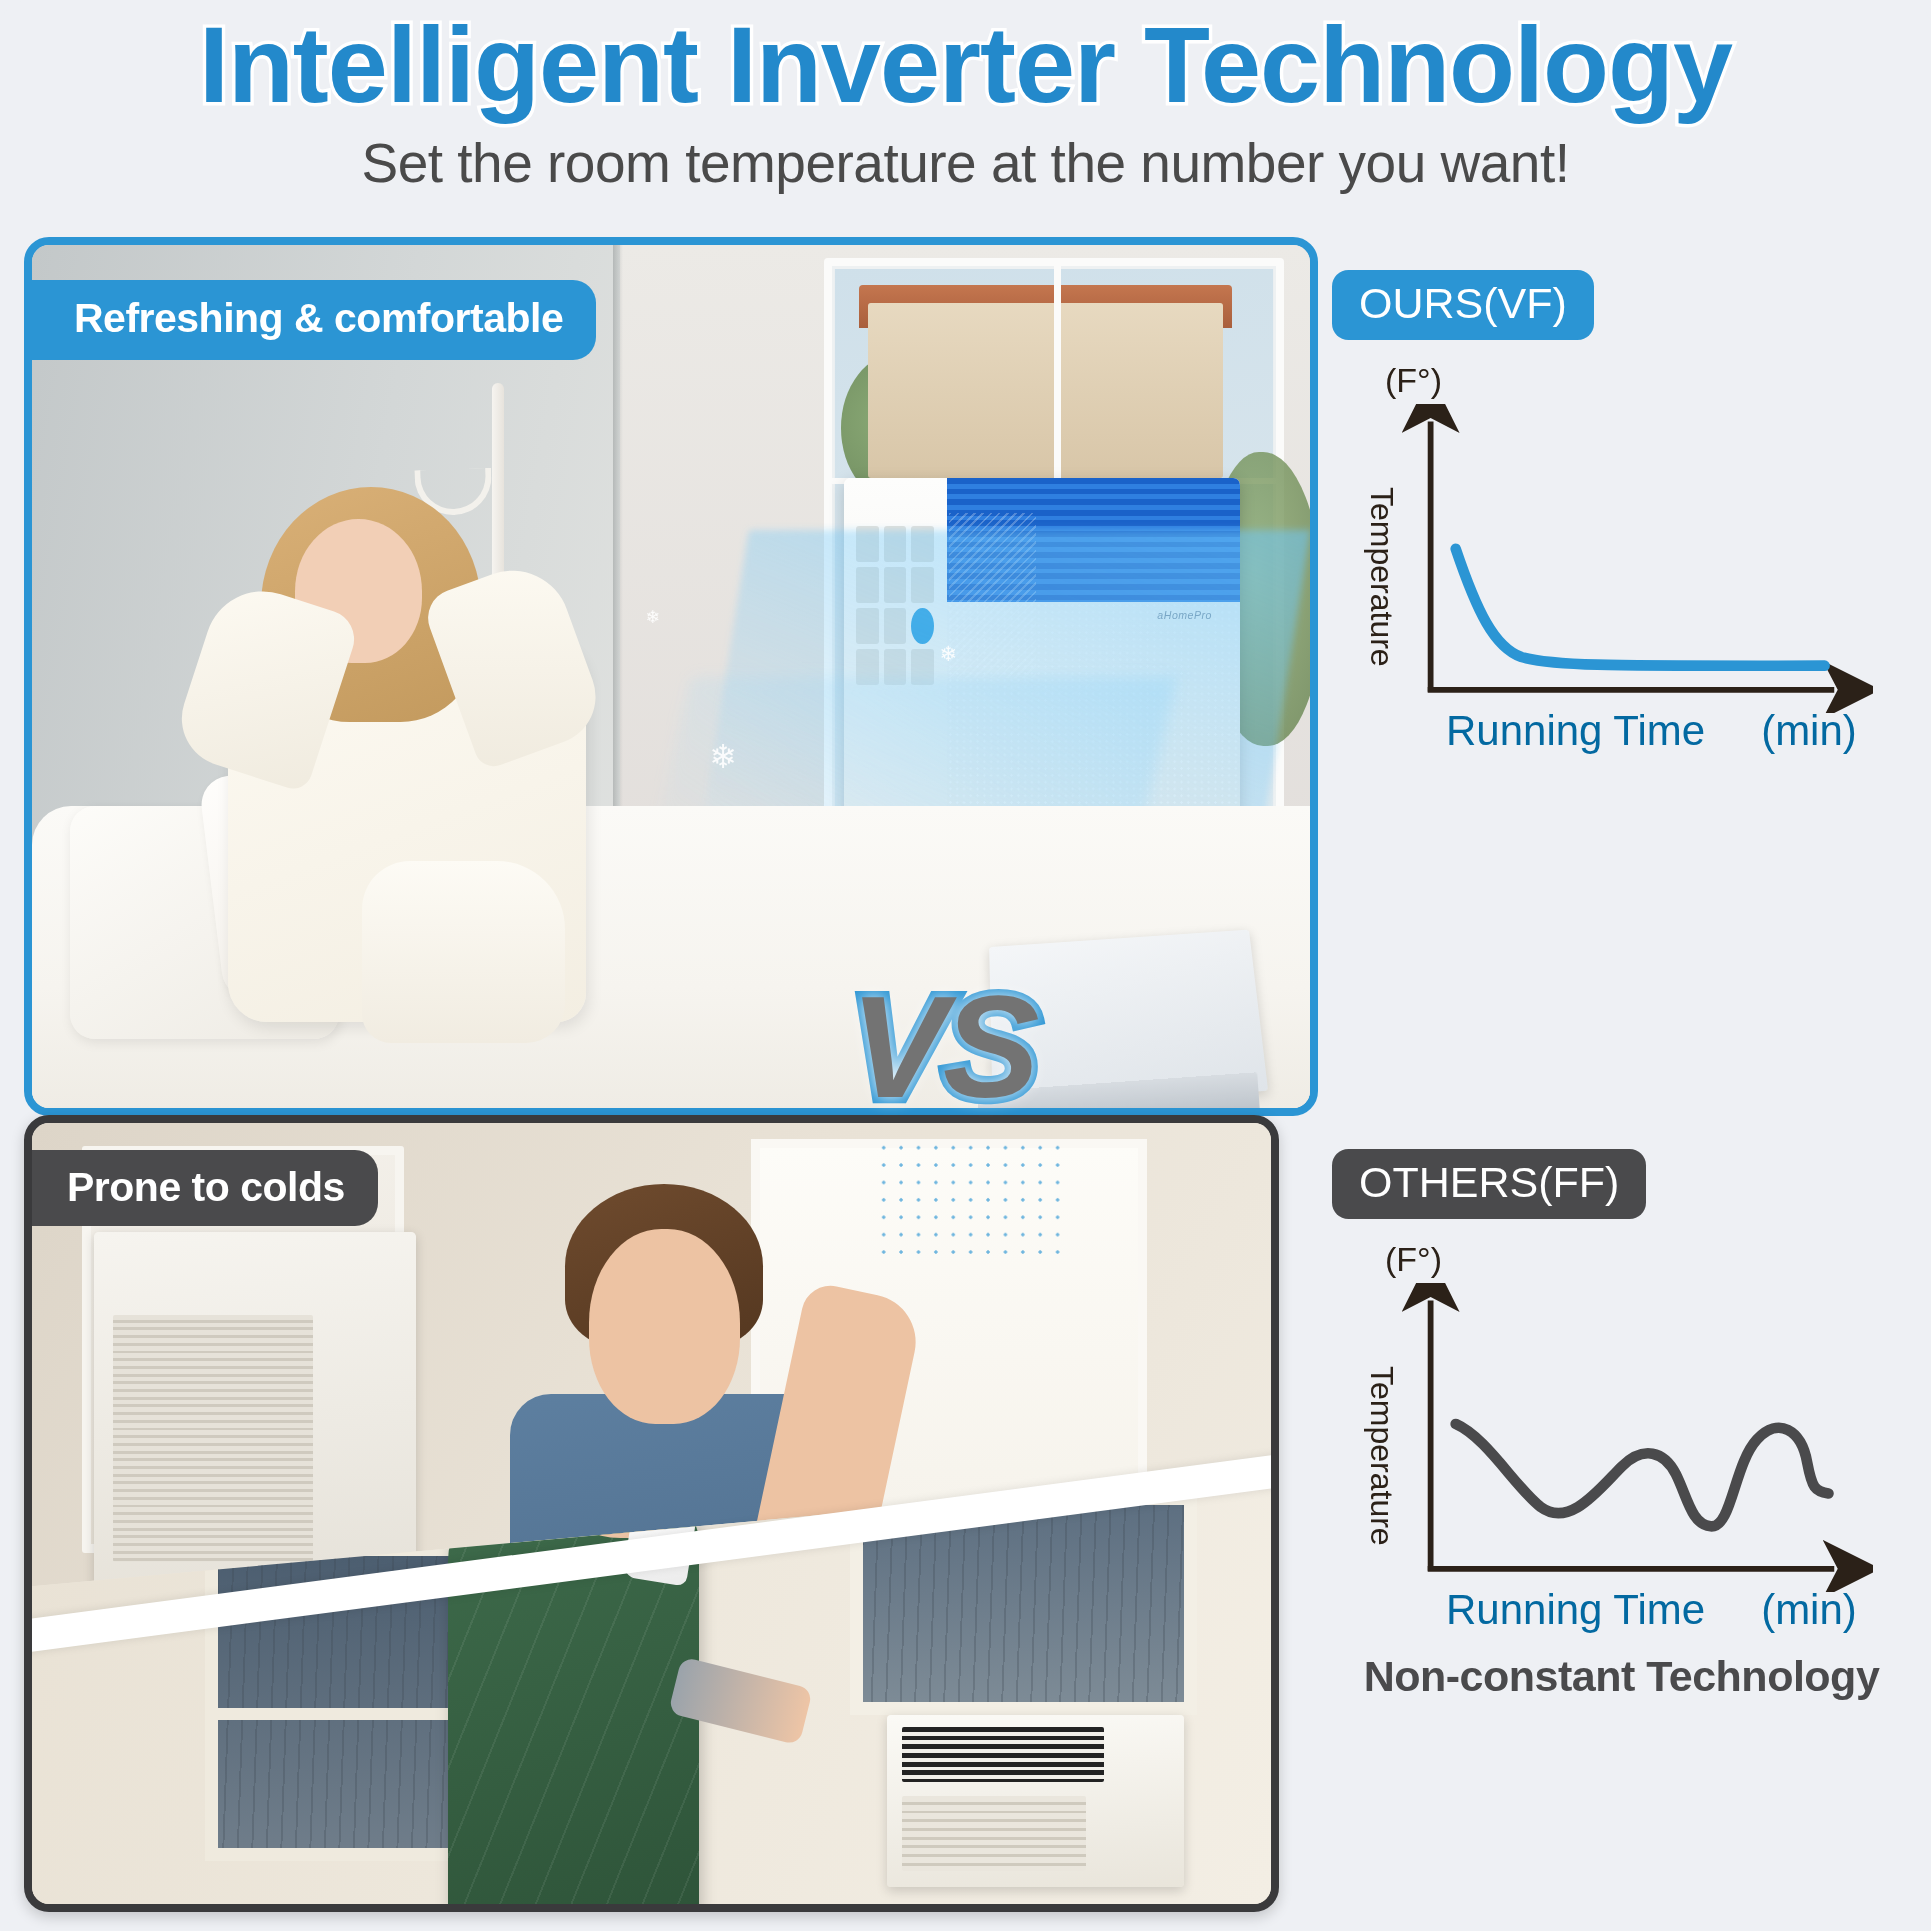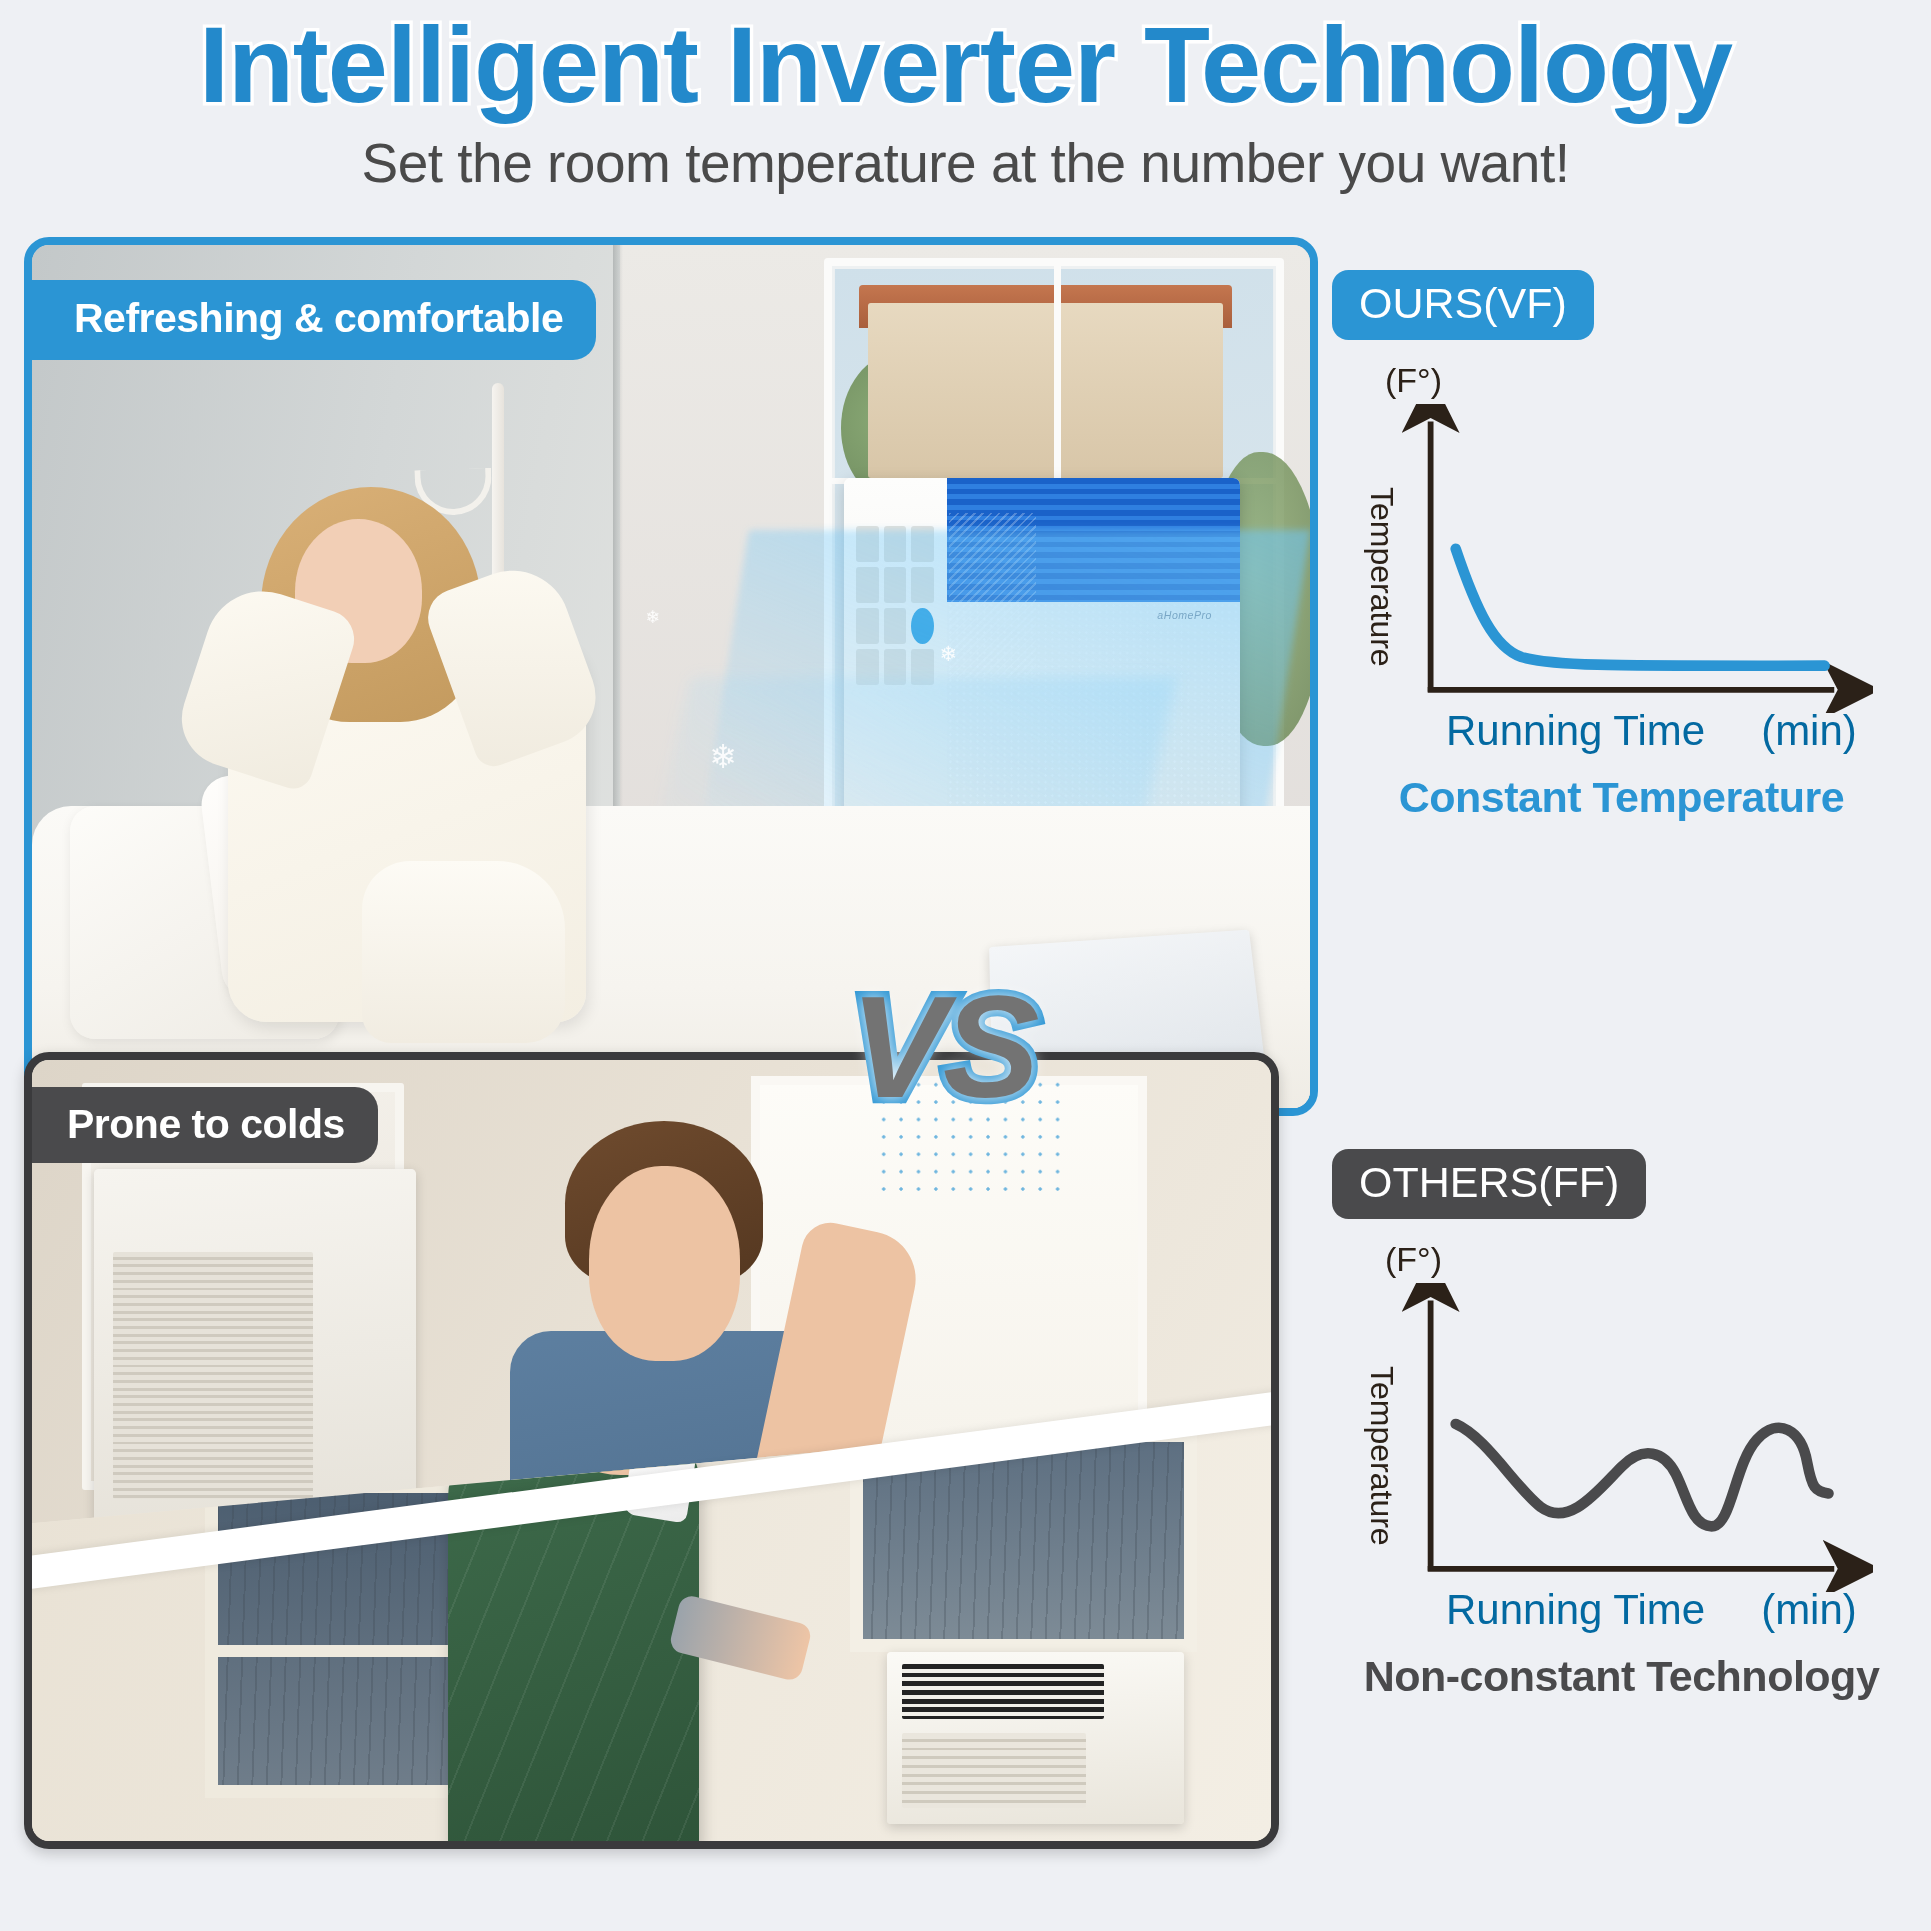--- a/index.html
+++ b/index.html
@@ -25,21 +25,21 @@
     margin-top:9.7px; letter-spacing:-0.5px; white-space:nowrap;
   }
 
   
   .panel-top {
     position:absolute; left:24px; top:237px; width:1294px; height:879px;
     border:8.7px solid #2b95d4; border-radius:25px; overflow:hidden;
     background:#d9dbe0;
   }
   .panel-bottom {
-    position:absolute; left:24px; top:1052px; width:1255px; height:797px;
+    position:absolute; left:24px; top:1115px; width:1255px; height:797px;
     border:8.7px solid #3a3a3c; border-radius:25px; overflow:hidden;
     background:#404040;
     box-shadow:0 4.8px 13.5px rgba(0,0,0,0.18);
   }
 
   
   .scene-top { position:absolute; inset:0; }
   .t-wall-l { position:absolute; left:0; top:0; width:46%; height:78%;
               background:linear-gradient(100deg,#c3c8c9 0%,#d3d7d7 55%,#dfe1df 100%); }
   .t-wall-r { position:absolute; left:46%; top:0; width:54%; height:76%;
@@ -392,21 +392,20 @@
           </marker>
         </defs>
         <line x1="102" y1="298" x2="102" y2="18" stroke="#2b2118" stroke-width="6" marker-end="url(#arrU)"></line>
         <line x1="99" y1="296" x2="520" y2="296" stroke="#2b2118" stroke-width="6" marker-end="url(#arrR)"></line>
         <path d="M128,150 C150,215 168,252 196,262 C230,272 300,271 510,271" fill="none" stroke="#2b95d4" stroke-width="11" stroke-linecap="round"></path>
       </svg>
     </div>
     <div class="xlab">
       <span>Running Time</span><span class="min">(min)</span>
     </div>
-    <div class="caption blue">Constant Temperature</div>
   </div>
 
   <div class="chart-block c2">
     <div class="chip-wrap">
       <span class="chip dark">OTHERS(FF)</span>
     </div>
     <div class="unit">(F°)</div>
     <div class="plot">
       <div class="ylab-v">Temperature</div>
       <svg width="541" height="309" viewBox="0 0 560 320">

